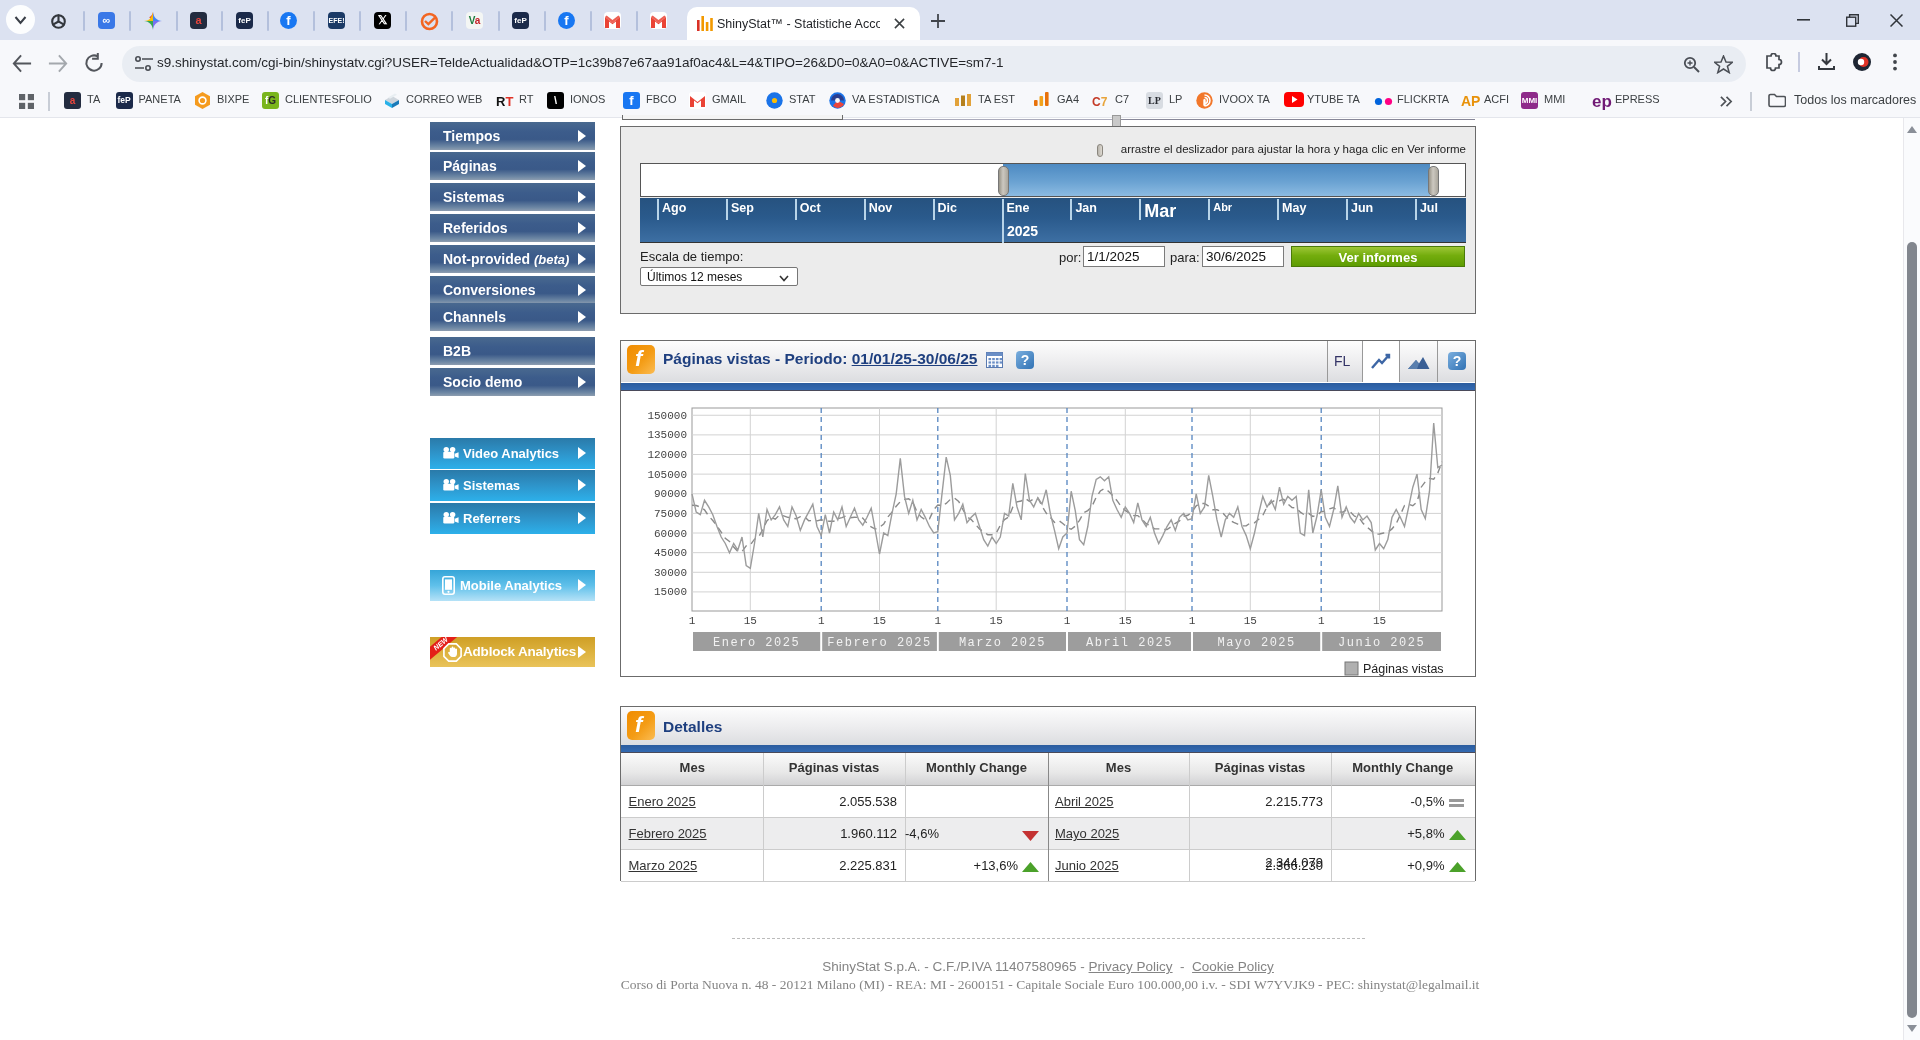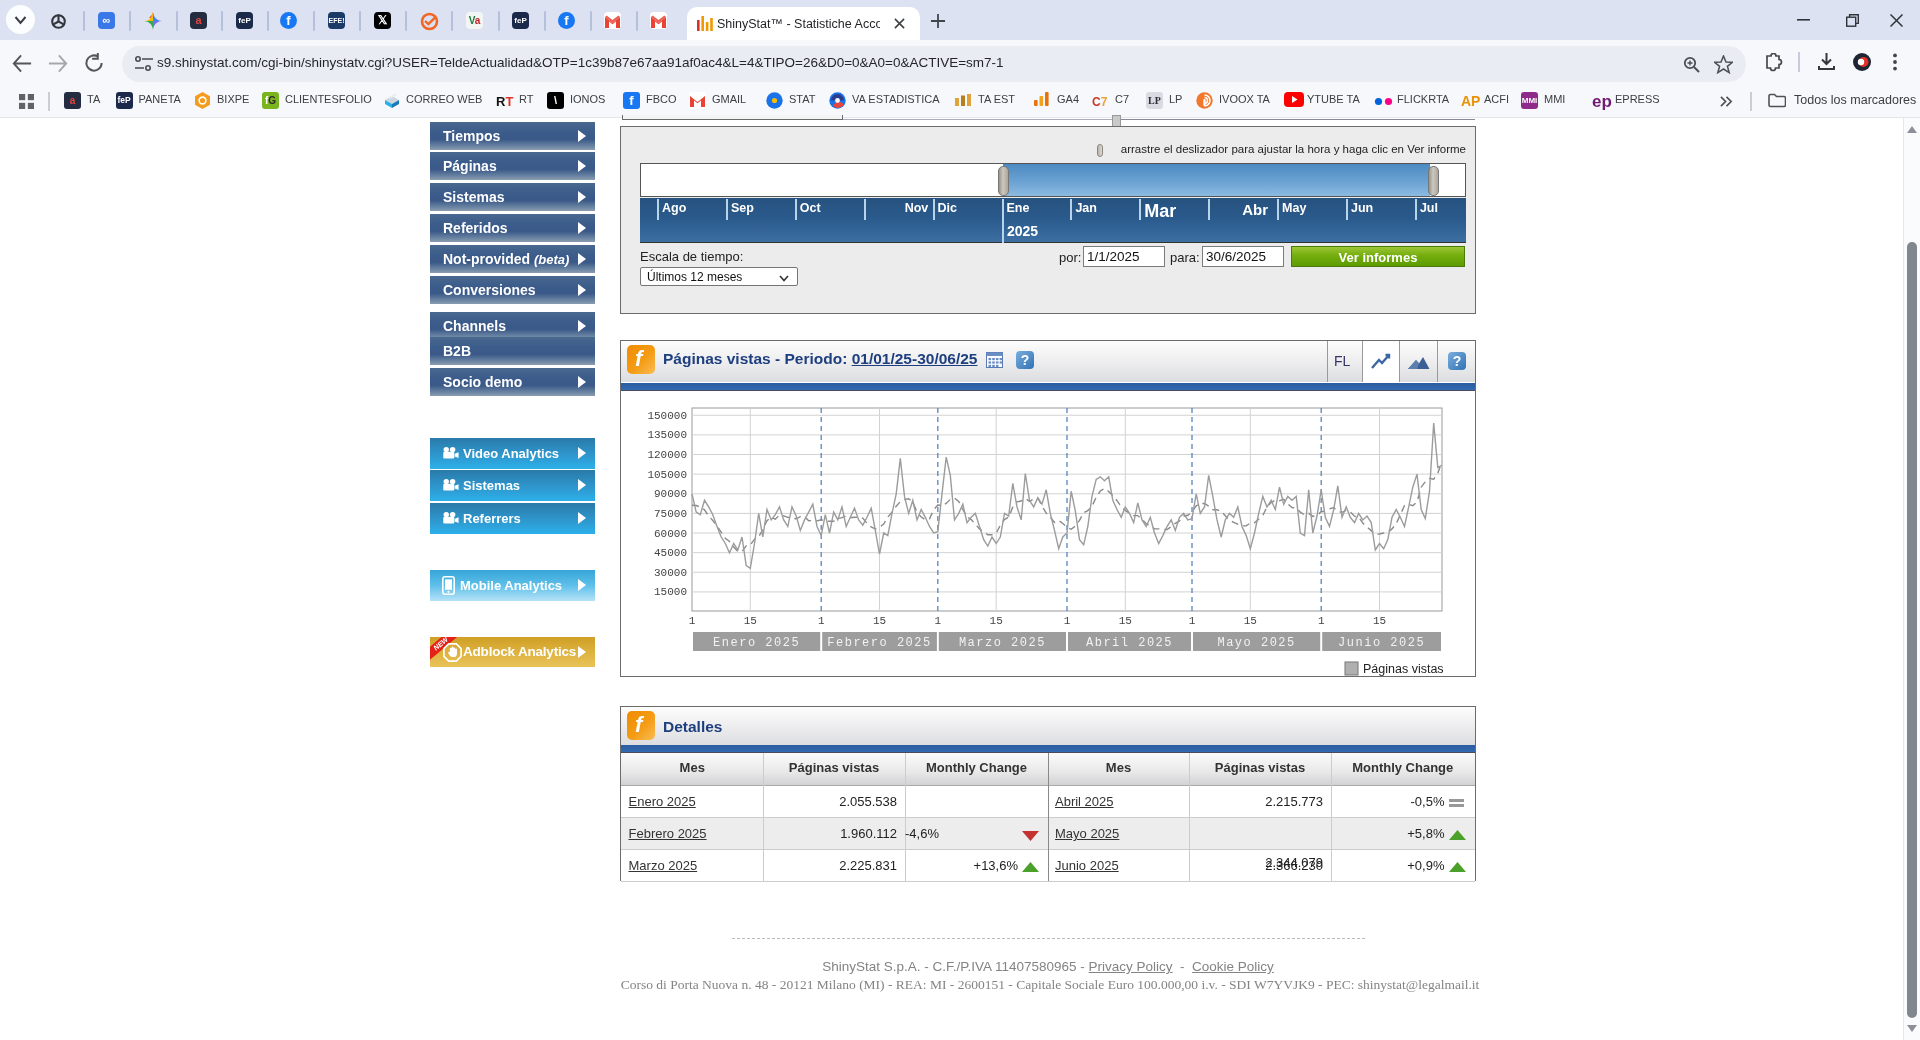--- a/index.html
+++ b/index.html
@@ -272,21 +272,21 @@
 <div class="abs" style="left:622px;top:115px;width:221px;height:5px;border:1px solid #6b6b6b;border-top:none;background:#f4f4f4;"></div>
 <div class="abs" style="left:843px;top:119px;width:269px;height:1px;background:#aab;"></div>
 <div class="abs" style="left:1112px;top:115px;width:9px;height:12px;background:#c9c9c9;border:1px solid #999;"></div>
 <div class="abs" style="left:1121px;top:119px;width:354px;height:1px;background:#889;"></div>
 <div class="menubtn" style="top:121.5px;">Tiempos<span class="arr"></span></div>
 <div class="menubtn" style="top:152.3px;">Páginas<span class="arr"></span></div>
 <div class="menubtn" style="top:183.1px;">Sistemas<span class="arr"></span></div>
 <div class="menubtn" style="top:213.9px;">Referidos<span class="arr"></span></div>
 <div class="menubtn" style="top:244.7px;">Not-provided <i style="font-size:13px;">(beta)</i><span class="arr"></span></div>
 <div class="menubtn" style="top:275.5px;">Conversiones<span class="arr"></span></div>
-<div class="menubtn" style="top:312px;">Channels<span class="arr"></span></div>
+<div class="menubtn" style="top:303px;">Channels<span class="arr"></span></div>
 <div class="menubtn" style="top:337.1px;">B2B</div>
 <div class="menubtn" style="top:367.9px;">Socio demo<span class="arr"></span></div>
 <div class="vidbtn" style="top:438px;"><svg class="abs" style="left:12px;top:8px" width="17" height="14" viewBox="0 0 20 15">
       <circle cx="5" cy="3.5" r="3.2" fill="#fff"></circle>
       <circle cx="12.5" cy="3.5" r="3.2" fill="#fff"></circle>
       <rect x="1.5" y="6" width="13" height="8" rx="1.5" fill="#fff"></rect>
       <path d="M15 8.5 L19.5 6.5 V13.5 L15 11.5Z" fill="#fff"></path>
     </svg><span style="margin-left:33px;font-size:13px;">Video Analytics</span><span class="arr"></span></div>
 <div class="vidbtn" style="top:470.4px;"><svg class="abs" style="left:12px;top:8px" width="17" height="14" viewBox="0 0 20 15">
       <circle cx="5" cy="3.5" r="3.2" fill="#fff"></circle>
@@ -325,31 +325,31 @@
 <div class="abs" style="left:377px;top:39px;width:11px;height:30px;border-radius:5px;background:linear-gradient(90deg,#989488,#ccc8c0 45%,#aaa69c);border:1px solid #777;"></div>
 <div class="abs" style="left:807px;top:39px;width:11px;height:30px;border-radius:5px;background:linear-gradient(90deg,#989488,#ccc8c0 45%,#aaa69c);border:1px solid #777;"></div>
 <div class="abs" style="left:19px;top:71px;width:826px;height:45px;background:linear-gradient(180deg,#26527f 0%,#2a5a8c 45%,#3d6fa3 100%);border-bottom:1px solid #333;">
 <div class="abs" style="left:17.0px;top:1px;width:2px;height:21px;background:#b8d4e8;"></div>
 <div class="abs" style="left:22.0px;top:3px;font-size:12.5px;font-weight:bold;color:#fff;">Ago</div>
 <div class="abs" style="left:85.9px;top:1px;width:2px;height:21px;background:#b8d4e8;"></div>
 <div class="abs" style="left:90.9px;top:3px;font-size:12.5px;font-weight:bold;color:#fff;">Sep</div>
 <div class="abs" style="left:154.8px;top:1px;width:2px;height:21px;background:#b8d4e8;"></div>
 <div class="abs" style="left:159.8px;top:3px;font-size:12.5px;font-weight:bold;color:#fff;">Oct</div>
 <div class="abs" style="left:223.7px;top:1px;width:2px;height:21px;background:#b8d4e8;"></div>
-<div class="abs" style="left:228.7px;top:3px;font-size:12.5px;font-weight:bold;color:#fff;margin-left:36px;">Nov</div>
+<div class="abs" style="left:228.7px;top:3px;font-size:12.5px;font-weight:bold;color:#fff;">Nov</div>
 <div class="abs" style="left:292.6px;top:1px;width:2px;height:21px;background:#b8d4e8;"></div>
 <div class="abs" style="left:297.6px;top:3px;font-size:12.5px;font-weight:bold;color:#fff;">Dic</div>
 <div class="abs" style="left:361.5px;top:1px;width:2px;height:44px;background:#b8d4e8;"></div>
 <div class="abs" style="left:366.5px;top:3px;font-size:12.5px;font-weight:bold;color:#fff;">Ene</div>
 <div class="abs" style="left:430.4px;top:1px;width:2px;height:21px;background:#b8d4e8;"></div>
 <div class="abs" style="left:435.4px;top:3px;font-size:12.5px;font-weight:bold;color:#fff;">Jan</div>
 <div class="abs" style="left:499.3px;top:1px;width:2px;height:21px;background:#b8d4e8;"></div>
 <div class="abs" style="left:504.3px;top:3px;font-size:18px;font-weight:bold;color:#fff;">Mar</div>
 <div class="abs" style="left:568.2px;top:1px;width:2px;height:21px;background:#b8d4e8;"></div>
-<div class="abs" style="left:573.2px;top:3px;font-size:15px;font-weight:bold;color:#fff;margin-left:29px;">Abr</div>
+<div class="abs" style="left:573.2px;top:3px;font-size:11px;font-weight:bold;color:#fff;">Abr</div>
 <div class="abs" style="left:637.1px;top:1px;width:2px;height:21px;background:#b8d4e8;"></div>
 <div class="abs" style="left:642.1px;top:3px;font-size:12.5px;font-weight:bold;color:#fff;">May</div>
 <div class="abs" style="left:706.0px;top:1px;width:2px;height:21px;background:#b8d4e8;"></div>
 <div class="abs" style="left:711.0px;top:3px;font-size:12.5px;font-weight:bold;color:#fff;">Jun</div>
 <div class="abs" style="left:774.9px;top:1px;width:2px;height:21px;background:#b8d4e8;"></div>
 <div class="abs" style="left:779.9px;top:3px;font-size:12.5px;font-weight:bold;color:#fff;">Jul</div>
 <div class="abs" style="left:367px;top:25px;font-size:14px;font-weight:bold;color:#fff;">2025</div>
 </div>
 <div class="abs" style="left:19px;top:122px;font-size:13px;color:#222;">Escala de tiempo:</div>
 <div class="abs" style="left:19px;top:140px;width:158px;height:19px;border:1px solid #767676;border-radius:2px;background:#fff;">

